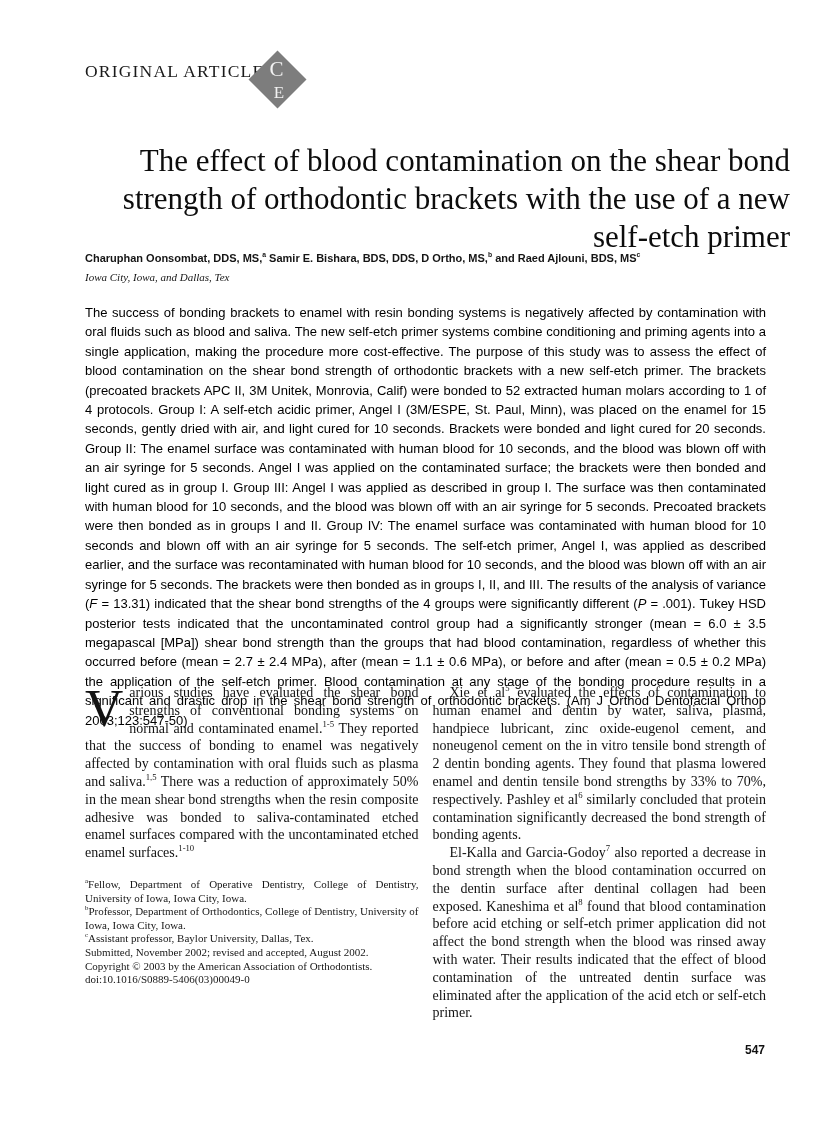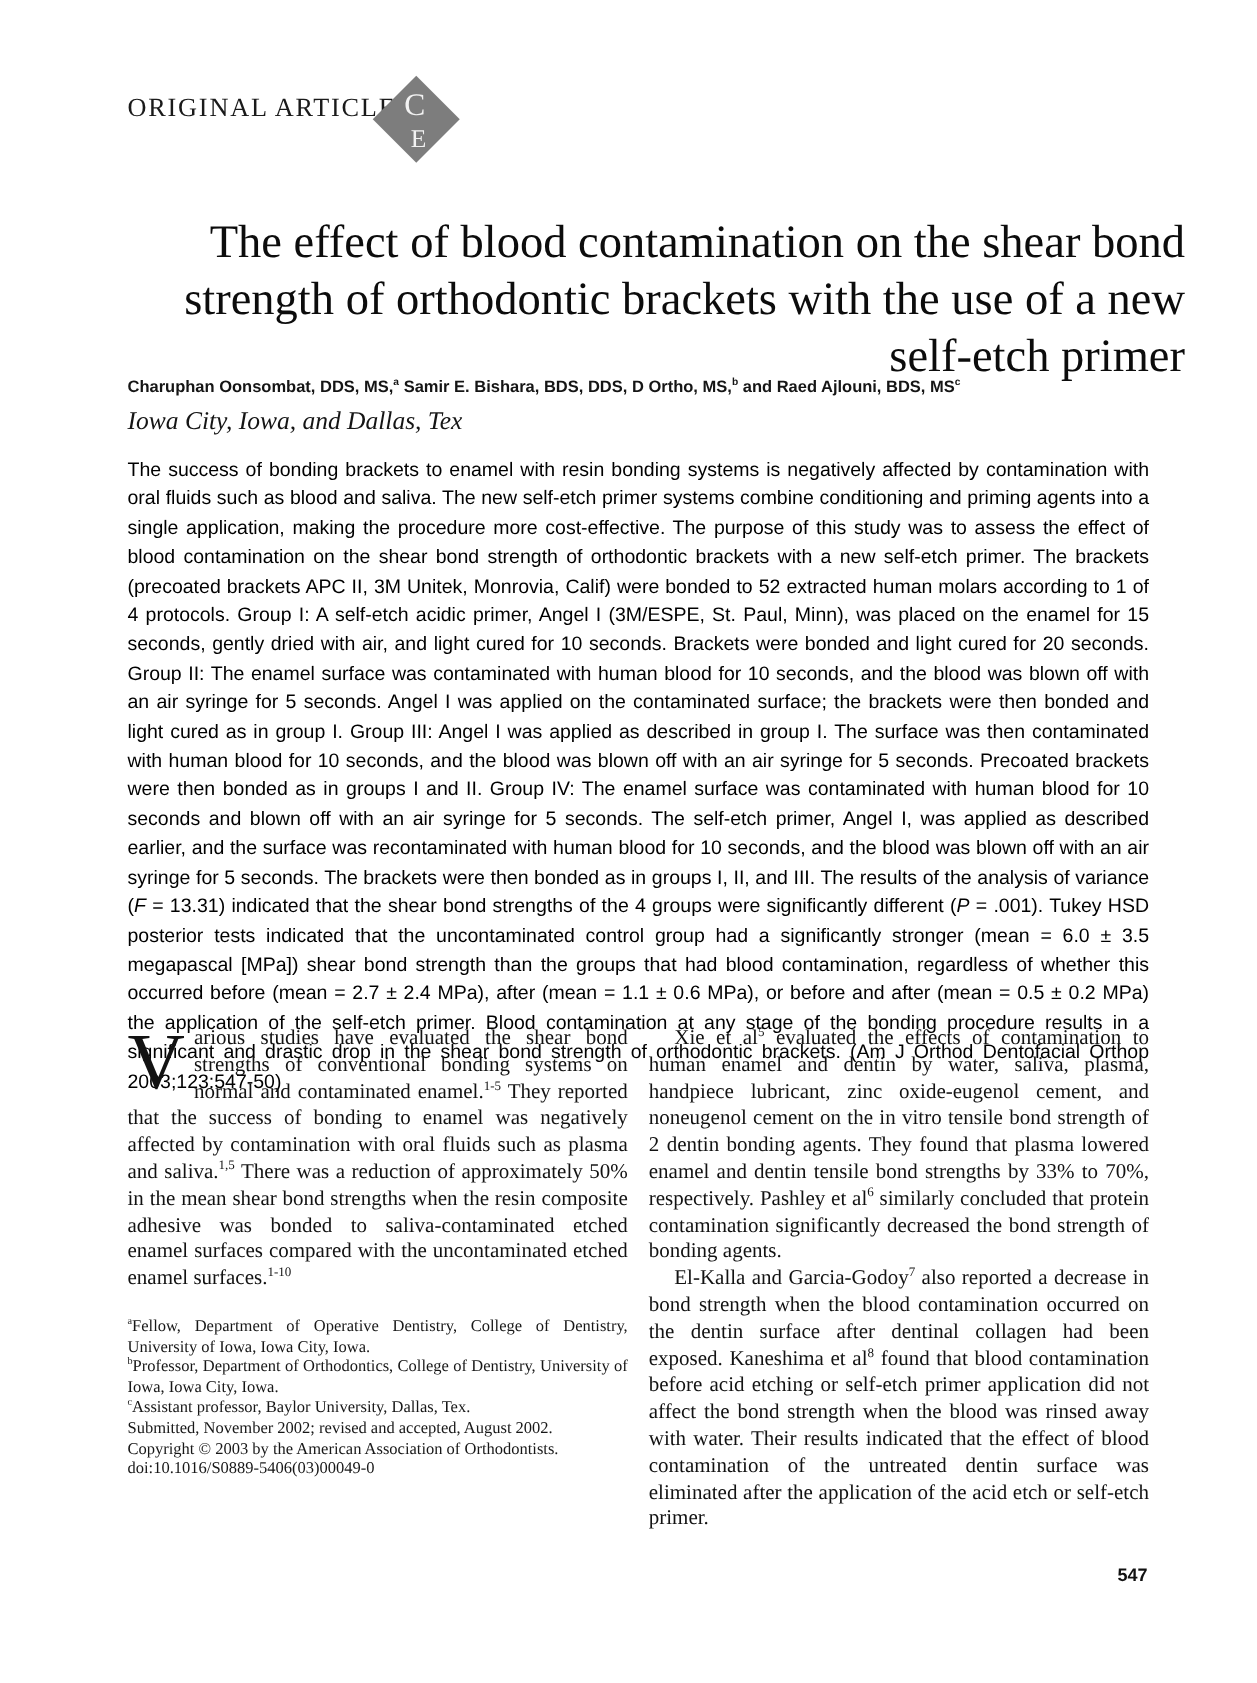--- a/index.html
+++ b/index.html
@@ -31,21 +31,21 @@
   }
   
   .authors {
     position:absolute; left:85px; top:252px; width:700px;
     font-family:"Liberation Sans", sans-serif; font-weight:bold;
     font-size:11px; color:#151515;
   }
   .affiliation {
     position:absolute; left:85px; top:271px; width:700px;
     font-family:"Liberation Serif", serif; font-style:italic;
-    font-size:17px; color:#151515;
+    font-size:11px; color:#151515;
   }
   
   .abstract {
     position:absolute; left:85px; top:303px; width:681px;
     font-family:"Liberation Sans", sans-serif;
     font-size:13px; line-height:19.4px; text-align:justify; color:#000000;
   }
   
   .columns {
     position:absolute; left:85px; top:684px; width:681px;

